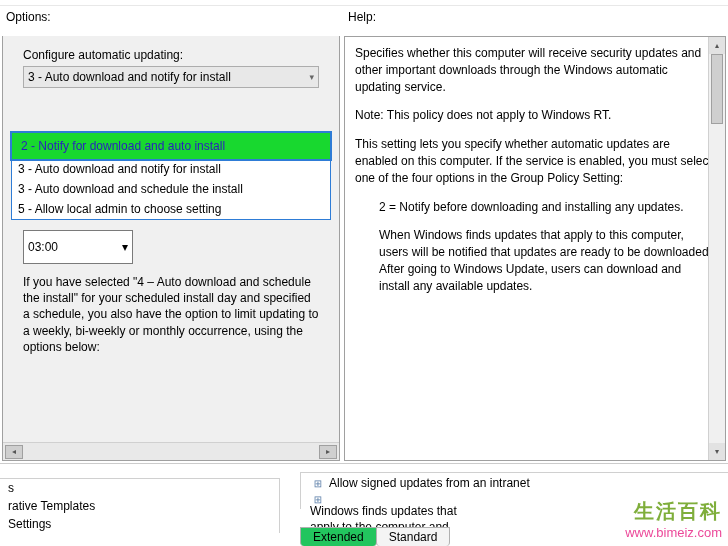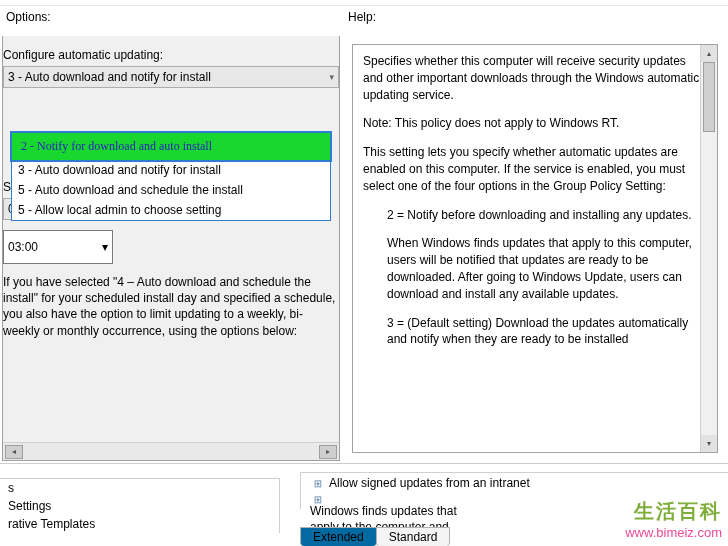--- a/index.html
+++ b/index.html
@@ -1,31 +1,31 @@
 <!DOCTYPE html>
 <html><head>
 <meta charset="utf-8">
 <style>
 * { box-sizing: border-box; margin: 0; padding: 0; }
 body { font-family: "Segoe UI", Tahoma, sans-serif; font-size: 12px; background: #fff; color: #000; width: 728px; height: 546px; overflow: hidden; position: relative; }
 .container { display: flex; height: 430px; border-bottom: 1px solid #ccc; }
 .left-panel { width: 338px; border: 1px solid #a0a0a0; border-top: none; background: #f0f0f0; margin: 2px; padding: 0; display: flex; flex-direction: column; position: relative; }
-.right-panel { flex: 1; margin: 10px; display: flex; flex-direction: column; }
+.right-panel { flex: 1; margin: 2px; display: flex; flex-direction: column; }
 .panel-label { font-size: 12px; padding: 4px 0 10px 19px; }
-.left-content { padding: 6px 0; overflow: hidden; flex: 1; }
+.left-content { padding: 6px 20px; overflow: hidden; flex: 1; }
 .section-label { font-size: 12px; margin: 6px 0 4px 0; }
 .combo { width: 100%; height: 22px; background: #e8e8e8; border: 1px solid #adadad; font-size: 12px; padding: 2px 4px; display: flex; align-items: center; justify-content: space-between; cursor: pointer; }
 .combo .chev { font-size: 9px; color: #666; }
 .combo-small { width: 208px; }
 .combo-time-row { display: flex; align-items: center; gap: 10px; }
 .combo-time-label { width: 130px; }
 .combo-time { width: 110px; background: #fff; border: 1px solid #7a7a7a; height: 34px; display: flex; align-items: center; justify-content: space-between; padding: 2px 4px; }
 .dropdown-list { position: absolute; left: 8px; right: 8px; top: 96px; background: #fff; border: 1px solid #2e7cd6; z-index: 10; }
 .dropdown-list .opt { padding: 3px 6px; font-size: 12px; cursor: pointer; }
-.dropdown-list .opt.highlight { background: #18d82f; border: 3px solid #18d82f; color: #2a1fbf; font-weight: 400; position: relative; outline: 2px solid #2e7cd6; font-family: Liberation Serif, serif; }
+.dropdown-list .opt.highlight { background: #18d82f; border: 3px solid #18d82f; color: #2a1fbf; font-weight: 400; position: relative; outline: 2px solid #2e7cd6; }
 .dropdown-list .opt.highlight::after { content: ""; }
 .note-text { font-size: 12px; margin-top: 10px; line-height: 1.35; }
 .hscroll { height: 18px; background: #e9e9e9; border-top: 1px solid #d0d0d0; display: flex; align-items: center; }
 .hscroll .thumb { width: 18px; height: 14px; background: #cfcfcf; border: 1px solid #a0a0a0; margin-left: 2px; display:flex; align-items:center; justify-content:center; font-size:8px; color:#555;}
 .hscroll .track { flex:1; }
 .hscroll .rthumb { width: 18px; height: 14px; background: #cfcfcf; border: 1px solid #a0a0a0; margin-right: 2px; display:flex; align-items:center; justify-content:center; font-size:8px; color:#555;}
 .help-box { flex: 1; border: 1px solid #a0a0a0; background: #fff; padding: 8px 10px; overflow: hidden; position: relative; font-size: 12px; line-height: 1.4; }
 .help-box p { margin-bottom: 12px; }
 .help-box .indent { padding-left: 24px; display: block; }
 .vscroll { position: absolute; right: 0; top: 0; bottom: 0; width: 17px; background: #f0f0f0; border-left: 1px solid #d0d0d0; }
@@ -36,21 +36,21 @@
 .btn.default { border: 2px solid #0a57c2; }
 .bottom-bg { position:absolute; left:0; right:0; top:468px; bottom:0; background:#fff; }
 .tree-fragment { position:absolute; left:0; top:478px; width:280px; border:1px solid #d0d0d0; border-left:none; border-bottom:none; background:#fff; font-size:12px; }
 .tree-fragment div { padding:2px 8px; }
 .lower-right { position:absolute; left:300px; right:0; top:472px; border:1px solid #d0d0d0; border-right:none; border-bottom:none; background:#fff; }
 .lower-right .policy-list { font-size:12px; padding:2px 6px 2px 10px; }
 .lower-right .policy-list div { padding:1px 0; display:flex; align-items:center; gap:4px; }
 .policy-icon { width:14px; height:14px; display:inline-flex; align-items:center; justify-content:center; font-size:10px; color:#5a7ea8; }
 .lower-mid { position:absolute; left:310px; top:504px; font-size:12px; line-height:1.3; }
 .tabs { position:absolute; left:300px; bottom:0; font-size:12px; display:flex; }
-.tab { border:1px solid #b0b0b0; border-bottom:none; padding:2px 12px; background:#0369a1; border-radius: 0 0 4px 4px; margin-right:-1px; }
+.tab { border:1px solid #b0b0b0; border-bottom:none; padding:2px 12px; background:#22c55e; border-radius: 0 0 4px 4px; margin-right:-1px; }
 .tab.inactive { background:#f4f4f4; }
 .watermark { position:absolute; right:6px; bottom:6px; text-align:right; pointer-events:none; }
 .watermark .cn { font-size:20px; font-weight:bold; color:#7fae3b; font-family: "Microsoft YaHei", sans-serif; letter-spacing:2px; }
 .watermark .url { font-size:13px; color:#ec4899; font-family: Arial; }
 .labels-row { display:flex; }
 .labels-row .l1 { width: 342px; padding-left: 6px; }
 .labels-row .l2 { padding-left: 6px; }
 .top-gap { height: 6px; border-bottom:1px solid #e8e8e8;}
 .combo-placeholder { color:#000; }
 </style>
@@ -68,21 +68,21 @@
     <div class="left-content">
       <div class="section-label">Configure automatic updating:</div>
       <div class="combo">
         <span class="combo-placeholder">3 - Auto download and notify for install</span>
         <span class="chev">▾</span>
       </div>
 
       <div class="dropdown-list">
         <div class="opt highlight">2 - Notify for download and auto install</div>
         <div class="opt">3 - Auto download and notify for install</div>
-        <div class="opt">5 - Auto download and schedule the install</div>
+        <div class="opt">3 - Auto download and schedule the install</div>
         <div class="opt">5 - Allow local admin to choose setting</div>
       </div>
 
       <div style="height:86px"></div>
 
       <div class="section-label">Scheduled install day:</div>
       <div class="combo combo-small">
         <span>0 - Every day</span>
         <span class="chev">▾</span>
       </div>
@@ -107,44 +107,41 @@
     <div class="help-box">
       <p>Specifies whether this computer will receive security updates and other important downloads through the Windows automatic updating service.</p>
       <p>Note: This policy does not apply to Windows RT.</p>
       <p>This setting lets you specify whether automatic updates are enabled on this computer. If the service is enabled, you must select one of the four options in the Group Policy Setting:</p>
       <p>
           <span class="indent">2 = Notify before downloading and installing any updates.</span>
         </p>
       <p>
           <span class="indent">When Windows finds updates that apply to this computer, users will be notified that updates are ready to be downloaded. After going to Windows Update, users can download and install any available updates.</span>
         </p>
-      <p>
-          <span class="indent">3 = (Default setting) Download the updates automatically and notify when they are ready to be installed</span>
-        </p>
       <div class="vscroll">
         <div class="vup">▴</div>
         <div class="vthumb"></div>
         <div class="vdown" style="position:absolute;bottom:0;left:0;right:0">▾</div>
       </div>
     </div>
   </div>
 </div>
 
 <div class="button-row">
   <button class="btn default">OK</button>
   <button class="btn">Cancel</button>
   <button class="btn">Apply</button>
 </div>
 
 <div class="bottom-bg"></div>
 
 <div class="tree-fragment">
   <div>s</div>
+  <div>rative Templates</div>
   <div>Settings</div>
-  <div>rative Templates</div>
 </div>
 
 <div class="lower-right">
   <div class="policy-list">
     <div>
         <span class="policy-icon">⊞</span>
         <span>Allow signed updates from an intranet</span>
       </div>
     <div>
         <span class="policy-icon">⊞</span>

